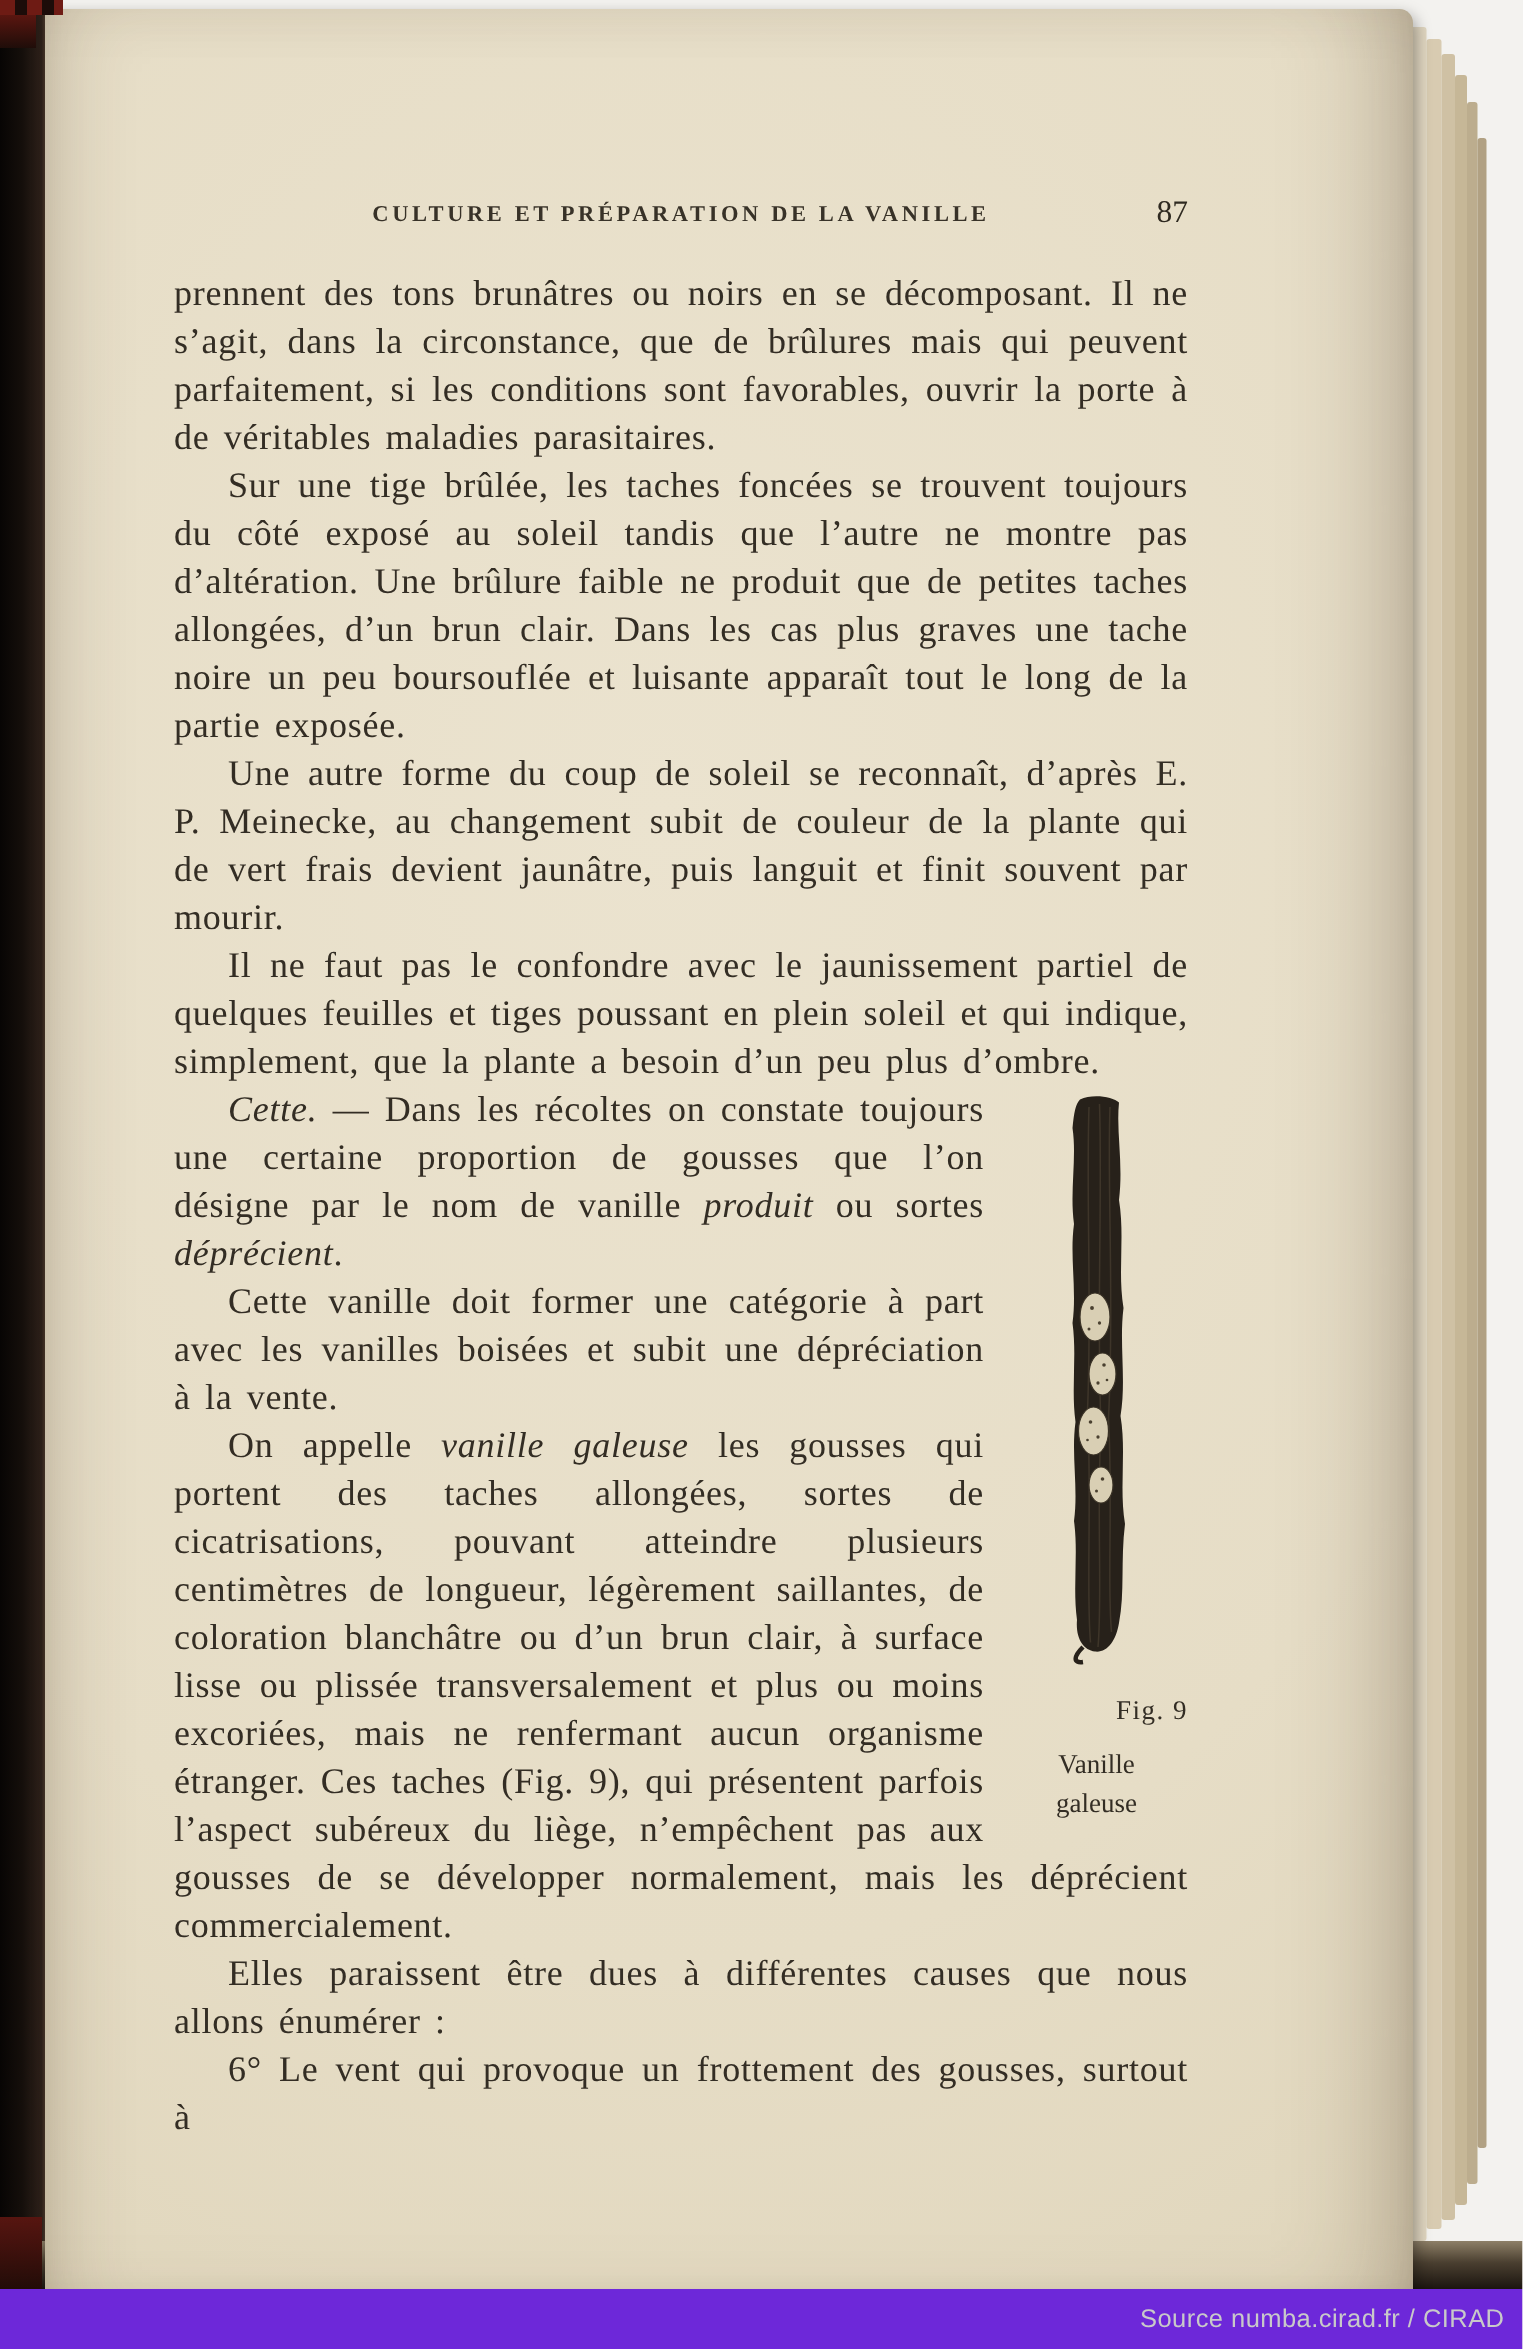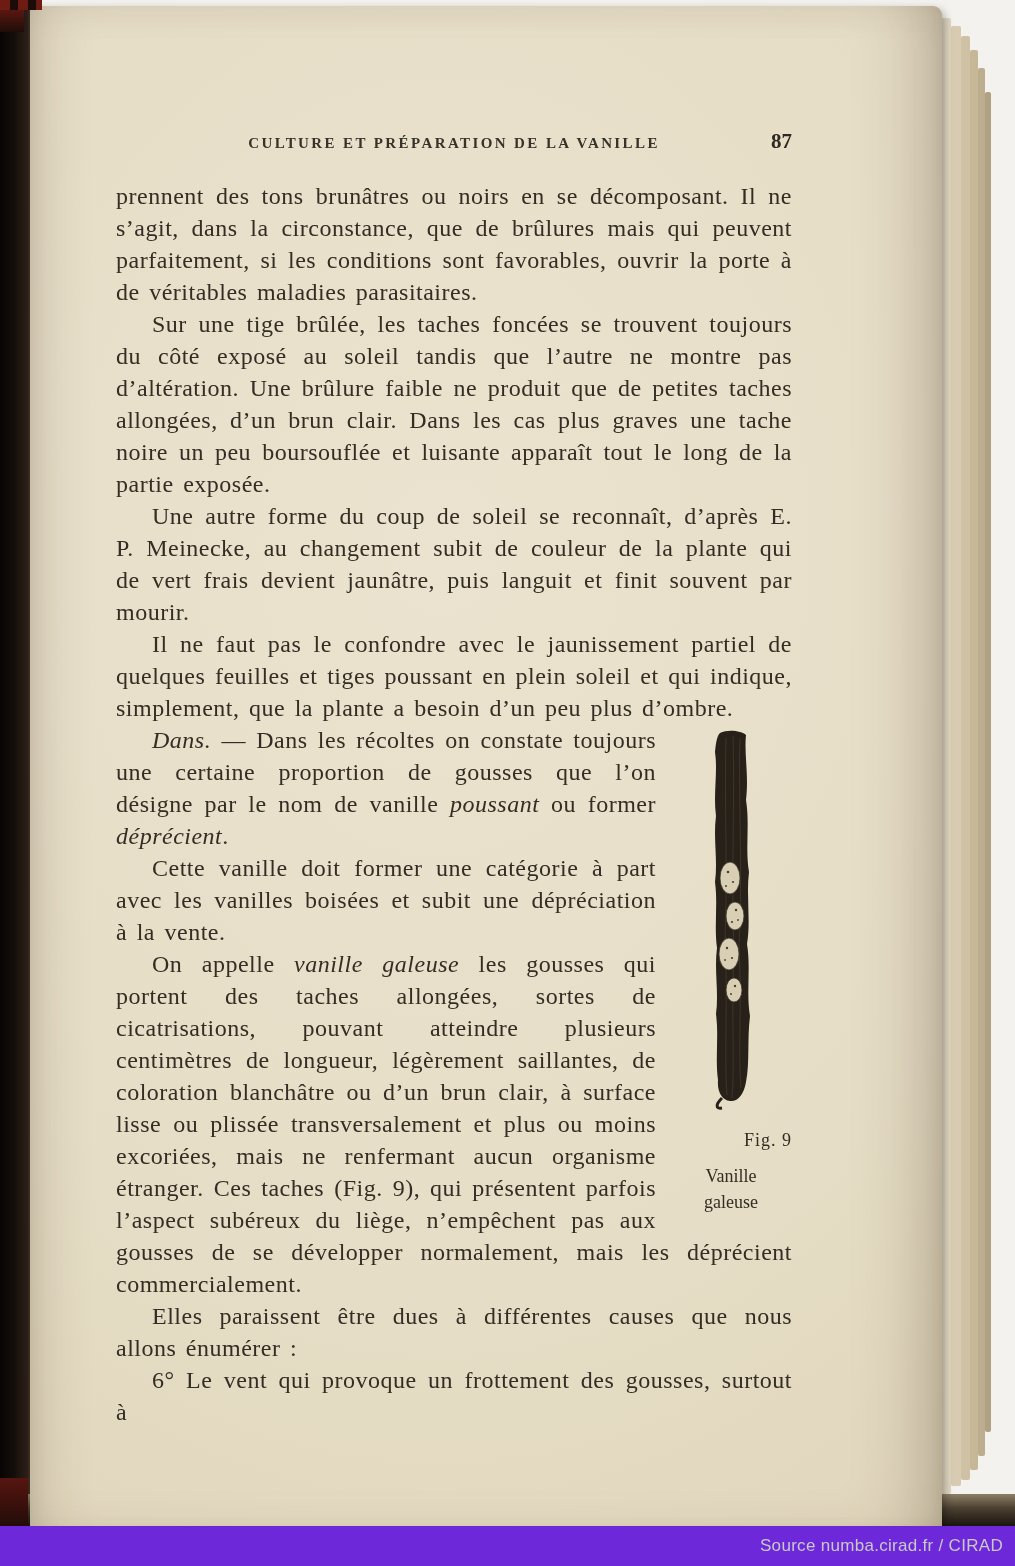--- a/index.html
+++ b/index.html
@@ -39,21 +39,21 @@
                 inset -46px -14px 80px -42px rgba(70,50,30,.40),
                 inset 0 -18px 30px -18px rgba(60,45,25,.35),
                 2px 4px 10px rgba(0,0,0,.35);
     border-radius:3px 9px 5px 2px; }
   .page-inner { padding:128px 150px 0 86px; }
 
   
   .running-head { position:relative; text-align:center; margin-bottom:22px; height:24px; }
   .running-title { display:inline-block; font-size:15px; font-weight:bold; letter-spacing:2.4px;
     color:#383228; white-space:nowrap; }
-  .folio { position:absolute; right:0; top:-5px; font-size:21px; font-weight:bold; color:#2f2a21; }
+  .folio { position:absolute; right:0; top:-5px; font-size:21px; font-weight:normal; color:#2f2a21; }
 
   
   .body-text { color:#332d24; }
   .body-text p { font-size:24px; line-height:32px; text-align:justify; text-indent:36px;
     letter-spacing:.5px; word-spacing:3px; }
   .body-text p.no-indent { text-indent:0; }
   .body-text p.clear-right { clear:right; }
   .body-text em { font-style:italic; }
 
   
@@ -137,21 +137,21 @@
               <circle cx="29" cy="264" r="1.0"></circle>
             </g>
             <path d="M20,368 C14,374 13,379 20,378" stroke="#27211a" stroke-width="3" fill="none"></path>
           </svg>
           <figcaption>
             <div class="fig-label">Fig. 9</div>
             <div class="fig-caption">Vanille galeuse</div>
           </figcaption>
         </figure>
 
-        <p><em>Dans.</em><span> — Dans les récoltes on constate toujours une certaine proportion de gousses que l’on désigne par le nom de vanille </span><em>poussant</em><span> ou former </span><em>déprécient</em><span>.</span></p>
+        <p><em>Cette.</em><span> — Dans les récoltes on constate toujours une certaine proportion de gousses que l’on désigne par le nom de vanille </span><em>produit</em><span> ou sortes </span><em>déprécient</em><span>.</span></p>
         <p><span>Cette vanille doit former une catégorie à part avec les vanilles boisées et subit une dépréciation à la vente.</span></p>
         <p><span>On appelle </span><em>vanille galeuse</em><span> les gousses qui portent des taches allongées, sortes de cicatrisations, pouvant atteindre plusieurs centimètres de longueur, légèrement saillantes, de coloration blanchâtre ou d’un brun clair, à surface lisse ou plissée transversalement et plus ou moins excoriées, mais ne renfermant aucun organisme étranger. Ces taches (Fig. 9), qui présentent parfois l’aspect subéreux du liège, n’empêchent pas aux gousses de se développer normalement, mais les déprécient commercialement.</span></p>
         <p><span>Elles paraissent être dues à différentes causes que nous allons énumérer :</span></p>
         <p class="clear-right"><span>6° Le vent qui provoque un frottement des gousses, surtout à</span></p>
       </div>
 
     </div>
   </main>
 
   <div class="footer-bar">

